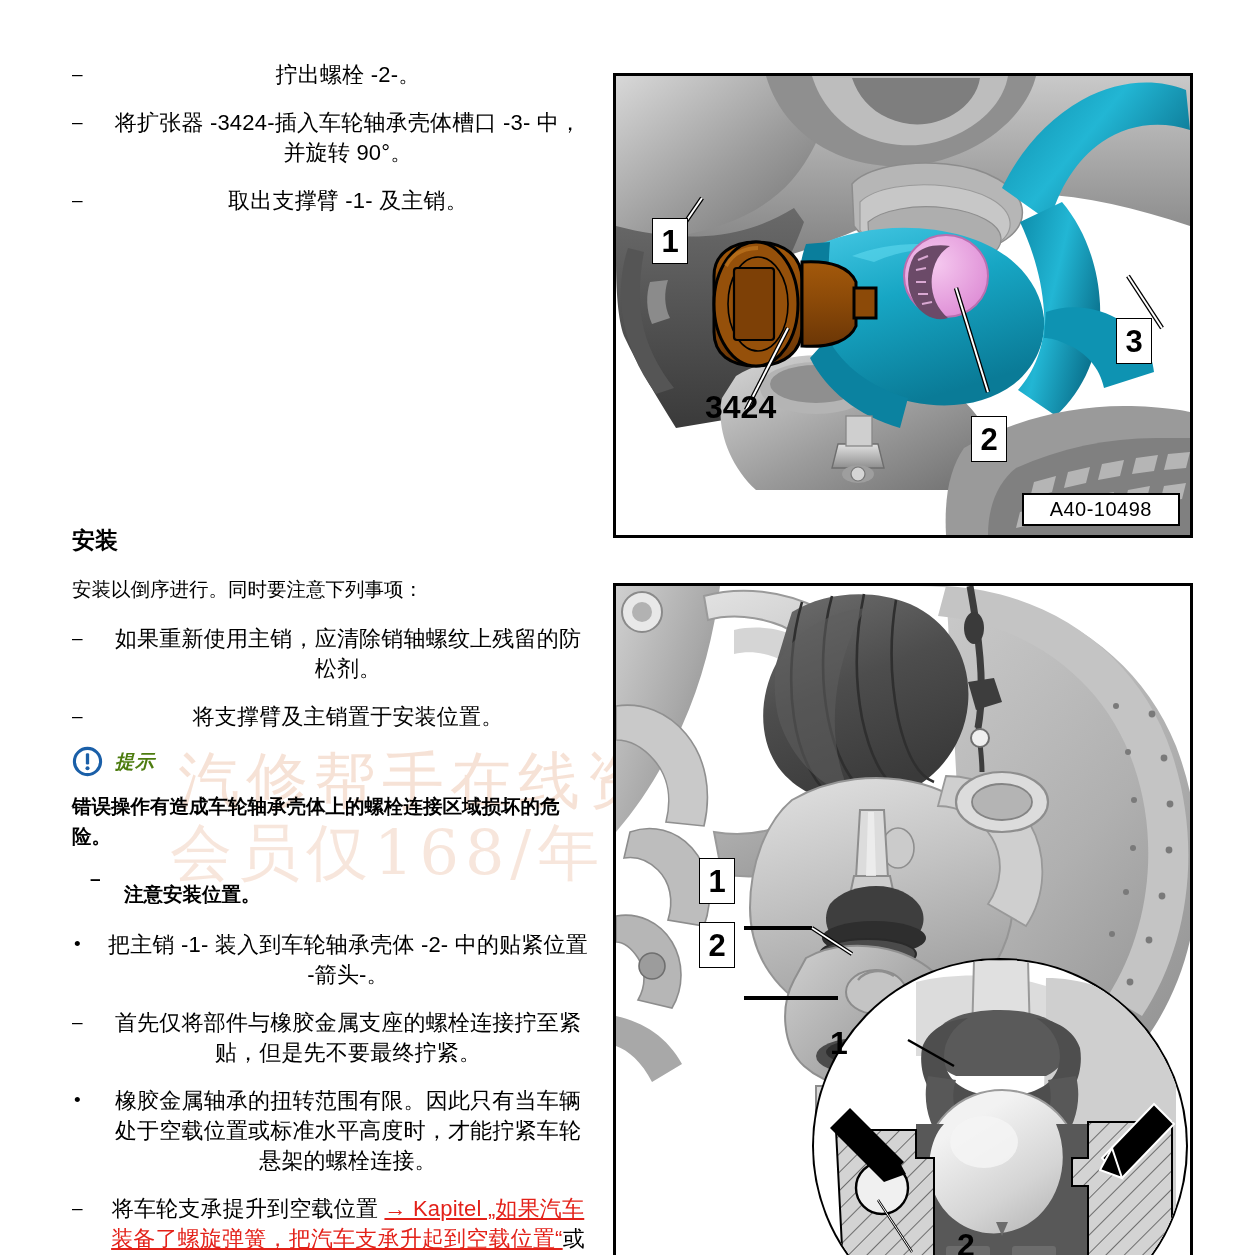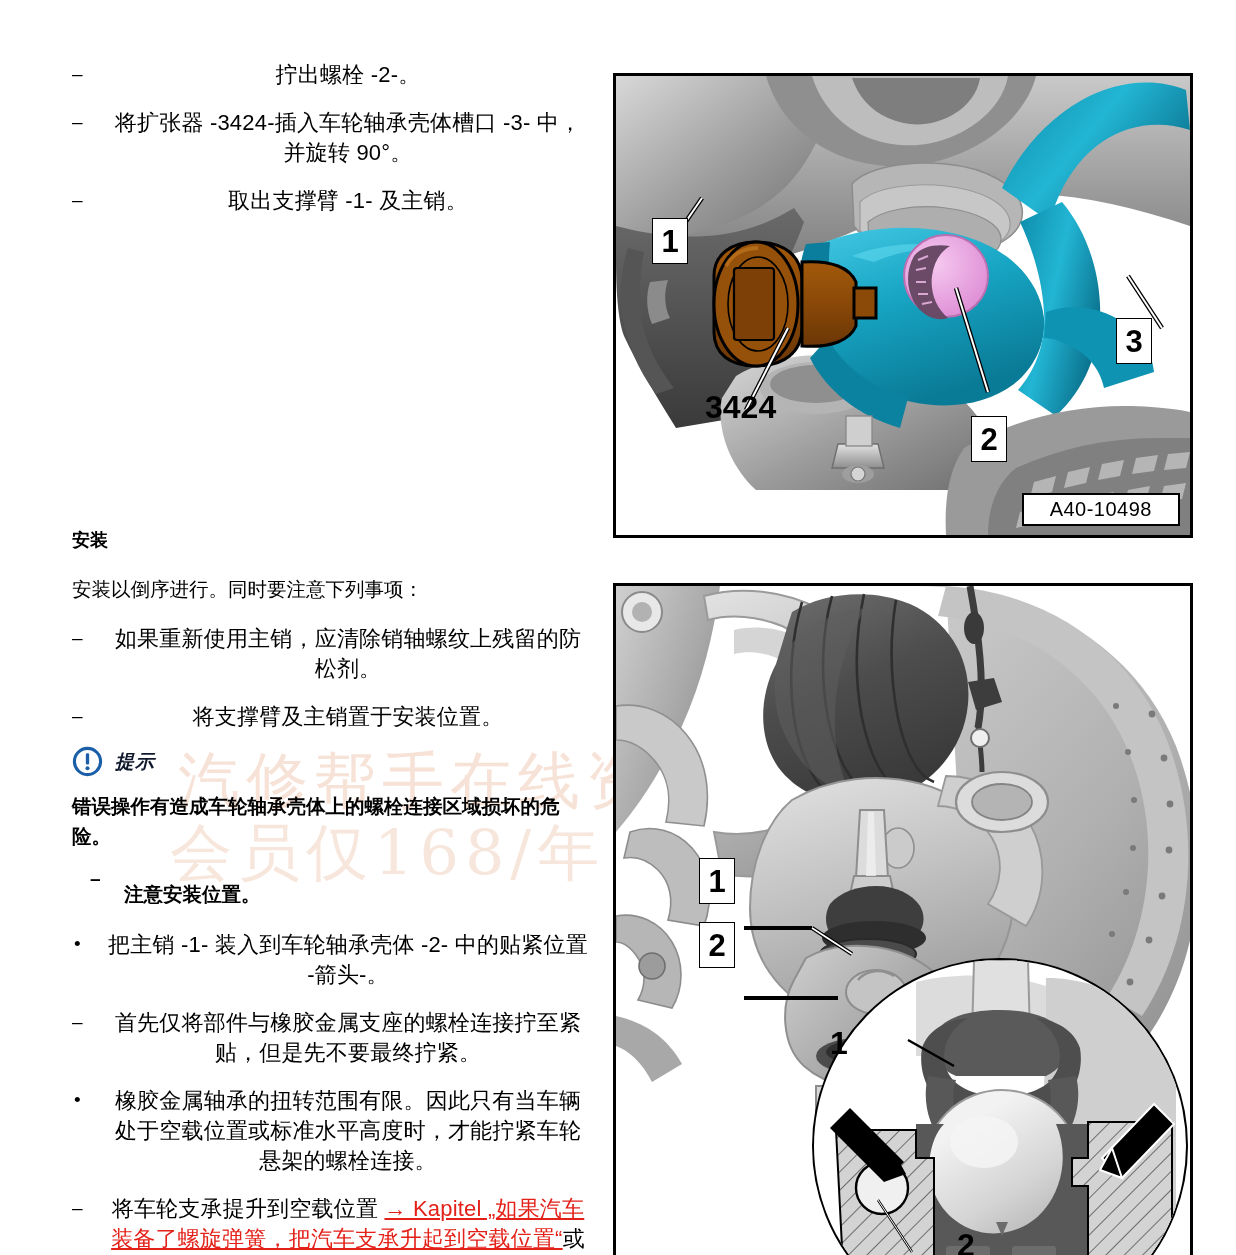--- a/index.html
+++ b/index.html
@@ -58,21 +58,21 @@
   .row .tx {
     flex:1;
     font-size:22px;
     line-height:30px;
     letter-spacing:.2px;
     text-align:center;
   }
   .row.tight { margin-bottom:14px; }
 
   .sec-head {
-    font-size:18px;
+    font-size:23px;
     font-weight:bold;
     margin:0 0 20px 0;
     line-height:28px;
   }
   .para {
     font-size:19.5px;
     line-height:30px;
     margin:0 0 20px 0;
   }
 
@@ -84,21 +84,21 @@
   }
   .note-icon {
     width:31px; height:31px;
     flex:0 0 31px;
     display:block;
   }
   .note-label {
     font-size:19px;
     font-style:italic;
     font-weight:bold;
-    color:#0f172a;
+    color:#4d7c0f;
     letter-spacing:1px;
   }
   .note-body {
     font-size:19.5px;
     font-weight:bold;
     line-height:30px;
     margin:0 0 14px 0;
   }
   .note-sub {
     display:flex;

